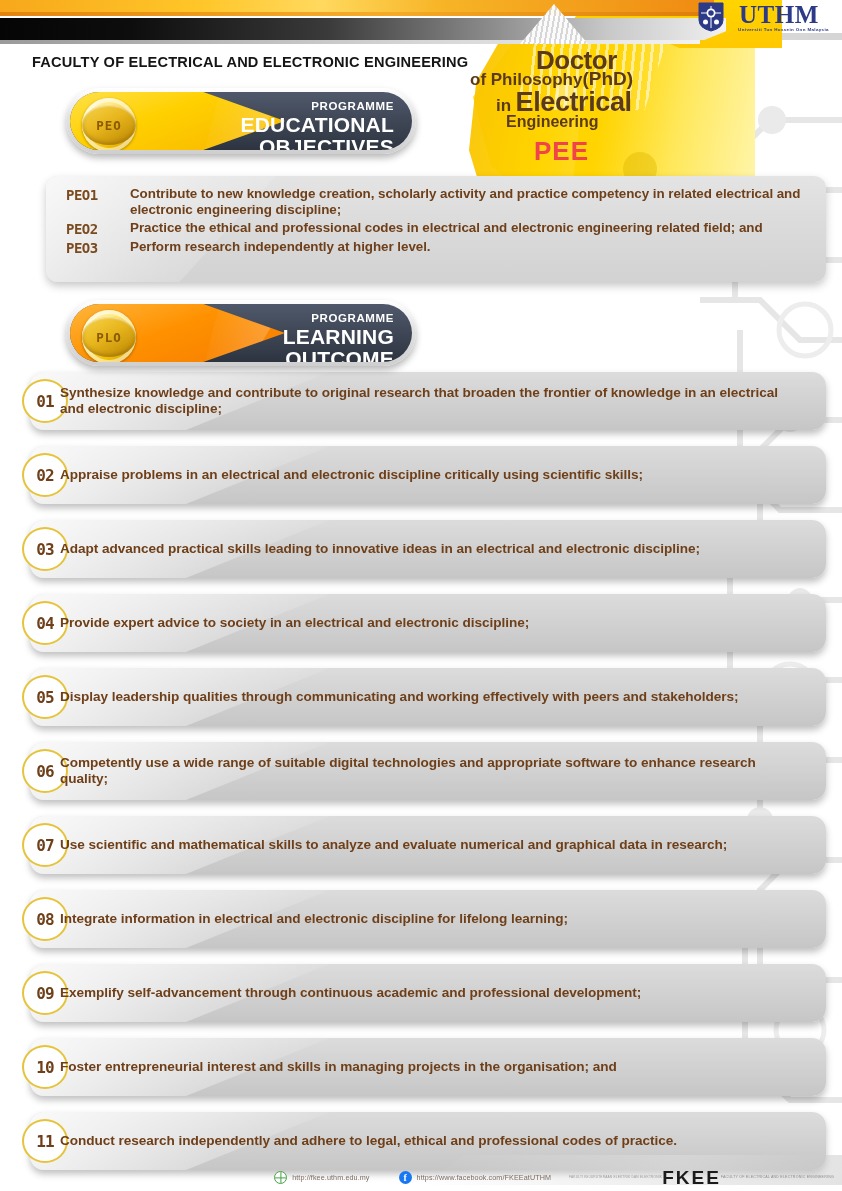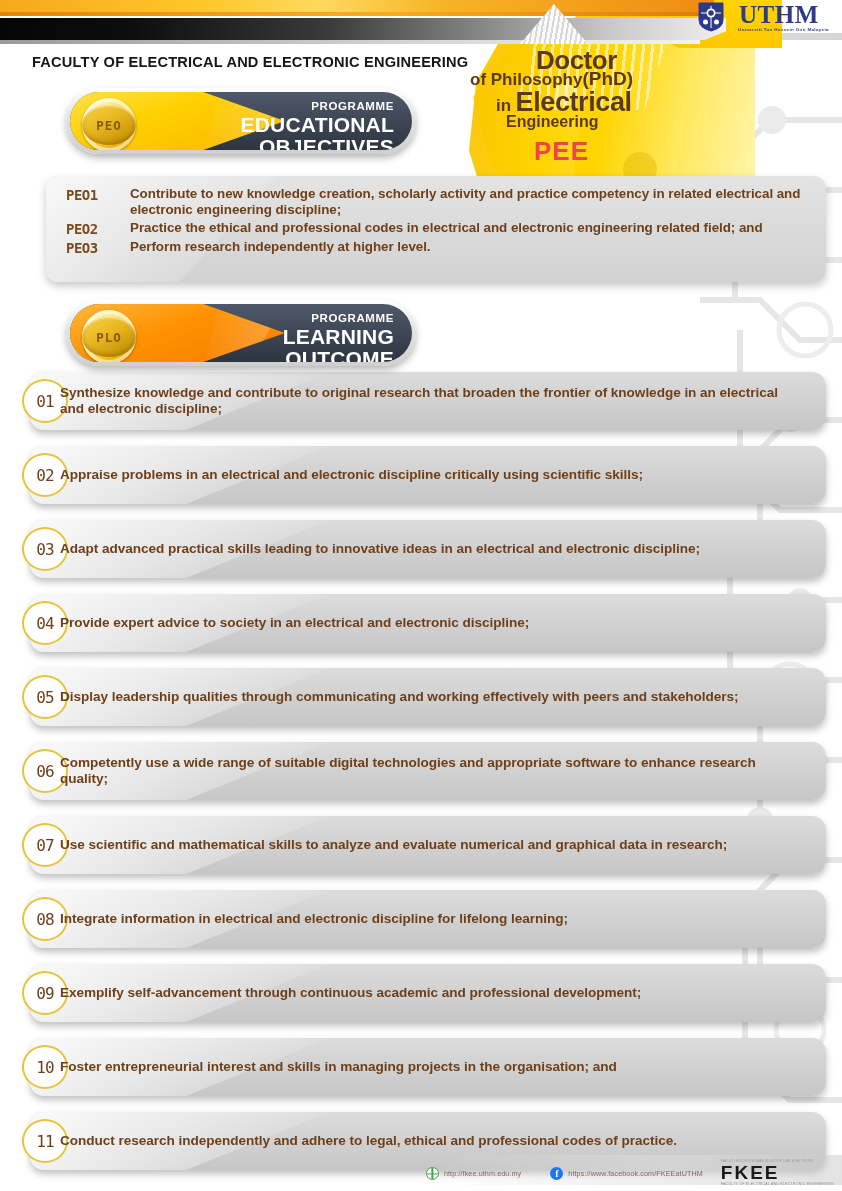--- a/index.html
+++ b/index.html
@@ -193,21 +193,21 @@
     position:absolute; left:0; top:0; width:300px; height:100%;
     background: linear-gradient(115deg, rgba(255,255,255,.85) 0%, rgba(255,255,255,.45) 48%, rgba(255,255,255,0) 100%);
     clip-path: polygon(0 0, 100% 0, 52% 100%, 0 100%);
   }
   .plo-num {
     position: absolute; left: 22px; top: 7px; width: 46px; height: 44px; border-radius: 50%;
     background: #ffffff; border: 2px solid #e5c43c; z-index: 3;
     display: flex; align-items: center; justify-content: center;
   }
   .plo-num span {
-    font-family: "DejaVu Sans Mono", monospace; font-size: 16px; font-weight: normal;
+    font-family: "DejaVu Sans Mono", monospace; font-size: 16px; font-weight: bold;
     color: #6e3f19; letter-spacing: -1px;
   }
   .plo-text {
     position: absolute; left: 60px; right: 40px; top: 0; height: 58px; z-index: 3;
     display: flex; align-items: center;
     color: #6e3f19; font-size: 13.6px; font-weight: bold; line-height: 1.2; letter-spacing:-.05px;
   }
 
   
   .footer { position: absolute; left: 0; bottom: 0; width: 842px; height: 36px; z-index: 7; }
@@ -218,21 +218,21 @@
   }
   .footer-items { position:absolute; right: 8px; bottom: 4px; display:flex; align-items:center; gap: 18px; }
   .f-item { display:flex; align-items:center; gap:5px;padding-left:11px; }
   .f-item .txt { font-size: 7.2px; color: #7a6a5f; letter-spacing: .1px; }
   .globe-icon { width: 13px; height: 13px; border-radius:50%; background:#ffffff;
     border:1.4px solid #49a14a; position:relative; overflow:visible; }
   .globe-icon:before{ content:""; position:absolute; left:50%; top:0; width:1.2px; height:100%; background:#49a14a; transform:translateX(-50%); }
   .globe-icon:after{ content:""; position:absolute; top:50%; left:0; width:100%; height:1.2px; background:#49a14a; transform:translateY(-50%); }
   .fb-icon { width:13px; height:13px; border-radius:50%; background:#1877f2; color:#fff;
     font-family:"Liberation Serif",serif; font-weight:bold; font-size:10px; line-height:13px; text-align:center; }
-  .fkee-logo { display:flex; flex-direction:column; align-items:flex-start; line-height:1; }
+  .fkee-logo { display:flex; flex-direction:row; align-items:center; line-height:1; }
   .fkee-top { font-size:3.2px; color:#9a9a9a; letter-spacing:.2px; }
   .fkee-main { font-size:19px; font-weight:bold; color:#1b1b1b; letter-spacing:2px;
                font-family:"Liberation Sans", sans-serif; }
   .fkee-bot { font-size:3.6px; color:#8e8e8e; letter-spacing:.2px; margin-top:1px; }
 </style>
 </head>
 <body>
 
 <div id="page">
 

